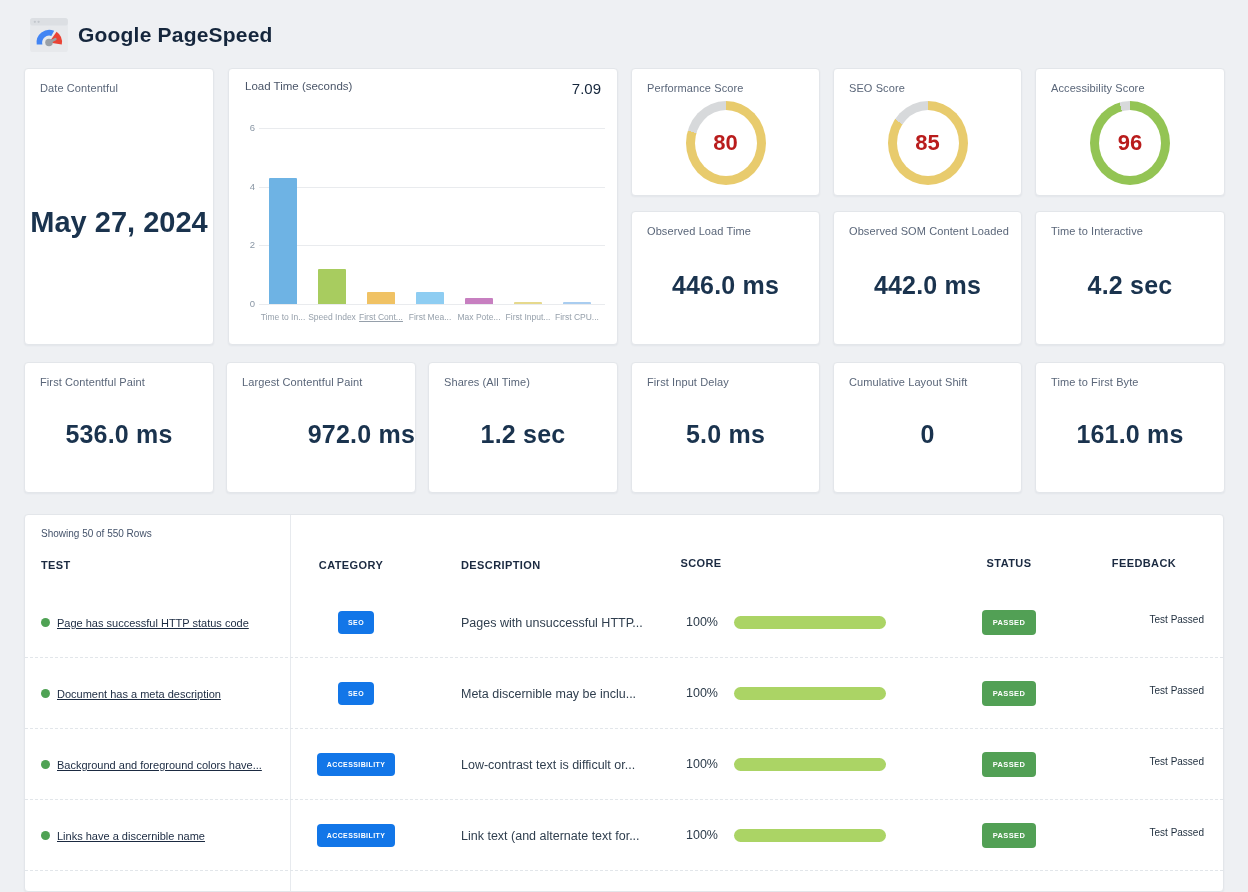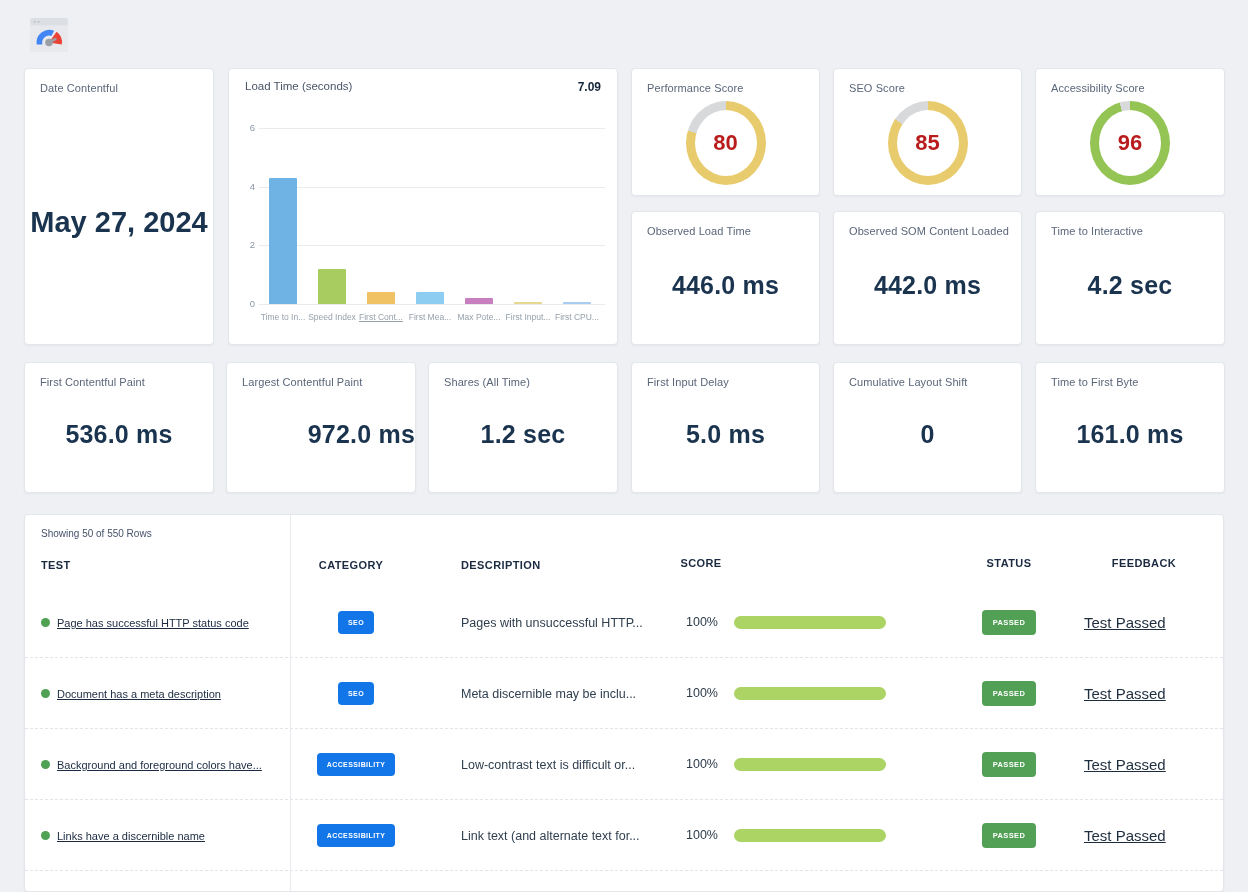--- a/index.html
+++ b/index.html
@@ -40,21 +40,21 @@
     margin-top: 22px;
   }
   .gauge-inner {
     position: absolute; inset: 9px; background: #fff; border-radius: 50%;
     display: flex; align-items: center; justify-content: center;
     font-size: 22px; font-weight: bold; color: #b91c1c;
   }
 
   
   .chart-title { position: absolute; left: 16px; top: 11px; font-size: 11.5px; color: #4a5568; }
-  .chart-total { position: absolute; right: 16px; top: 11px; font-size: 12px; font-weight: bold; color: #15263c; }
+  .chart-total { position: absolute; right: 16px; top: 11px; font-size: 15px; font-weight: normal; color: #15263c; }
   .plot { position: absolute; left: 30px; top: 59px; width: 346px; height: 176px; }
   .gridline { position: absolute; left: 0; right: 0; height: 1px; background: #e9ebee; }
   .ytick { position: absolute; width: 20px; right: 100%; margin-right: 4px; text-align: right;
            font-size: 9.5px; color: #8a97a5; transform: translateY(-55%); }
   .bar { position: absolute; bottom: 0; width: 28px; border-radius: 1px 1px 0 0; }
   .bar-label { position: absolute; width: 50px; top: 184px; text-align: center;
                font-size: 8.5px; color: #96a0ab; white-space: nowrap; overflow: hidden; }
 
   
   .table-panel { left: 24px; top: 514px; width: 1200px; height: 378px; }
@@ -78,37 +78,38 @@
                letter-spacing: 0.4px; padding: 8px 10px; border-radius: 4px; }
   .desc { position: absolute; left: 436px; top: 29px; font-size: 12.5px; color: #2f3e4e; white-space: nowrap; }
   .score-txt { position: absolute; left: 642px; width: 51px; top: 28px; font-size: 12.5px;
                color: #2b3a49; text-align: right; }
   .progress-track { position: absolute; left: 709px; top: 29px; width: 152px; height: 13px; }
   .progress-fill { height: 13px; border-radius: 7px; }
   .status-wrap { position: absolute; left: 934px; width: 100px; top: 0; height: 71px;
                  display: flex; align-items: center; justify-content: center; }
   .status-badge { color: #fff; font-size: 7.5px; font-weight: bold; letter-spacing: 0.4px;
                   padding: 8px 11px; border-radius: 4px; }
-  .feedback { position: absolute; left: 1059px; width: 120px; top: 27px; font-size: 15px;
-              color: #1e2d3d; text-align: left; text-decoration: underline; }
+  .feedback { position: absolute; left: 1059px; width: 120px; top: 27px; font-size: 10px;
+              color: #1e2d3d; text-align: right; }
 </style>
 </head>
 <body>
 
 <div class="app-header">
   <svg class="app-icon" viewBox="0 0 40 36">
     <rect x="0" y="0" width="40" height="36" rx="3" fill="#e7e9ec"></rect>
     <rect x="0" y="0" width="40" height="8" rx="3" fill="#dcdfe3"></rect>
     <circle cx="5" cy="4" r="1.2" fill="#c2c6cc"></circle>
     <circle cx="9" cy="4" r="1.2" fill="#c2c6cc"></circle>
     <path d="M7 28 A 13.5 13.5 0 0 1 25.5 13.5 L 22.5 19 A 7.5 7.5 0 0 0 13 28 Z" fill="#4285f4"></path>
     <path d="M20 26 L 28 14.5 A 13.5 13.5 0 0 1 33.5 28 Z" fill="#ea4335"></path>
     <circle cx="20" cy="26" r="4" fill="#9aa0a6"></circle>
     <rect x="20" y="24.6" width="9" height="2.8" rx="1.4" fill="#9aa0a6" transform="rotate(-28 20 26)"></rect>
   </svg>
+  <div class="app-title">Google PageSpeed</div>
 </div>
 
 <div class="card metric-card" style="left:24px; top:68px; width:190px; height:277px;">
   <div class="card-label">Date Contentful</div>
   <div class="date-value">May 27, 2024</div>
 </div>
 
 <div class="card" style="left:228px; top:68px; width:390px; height:277px;">
   <div class="chart-title">Load Time (seconds)</div>
   <div class="chart-total">7.09</div>

